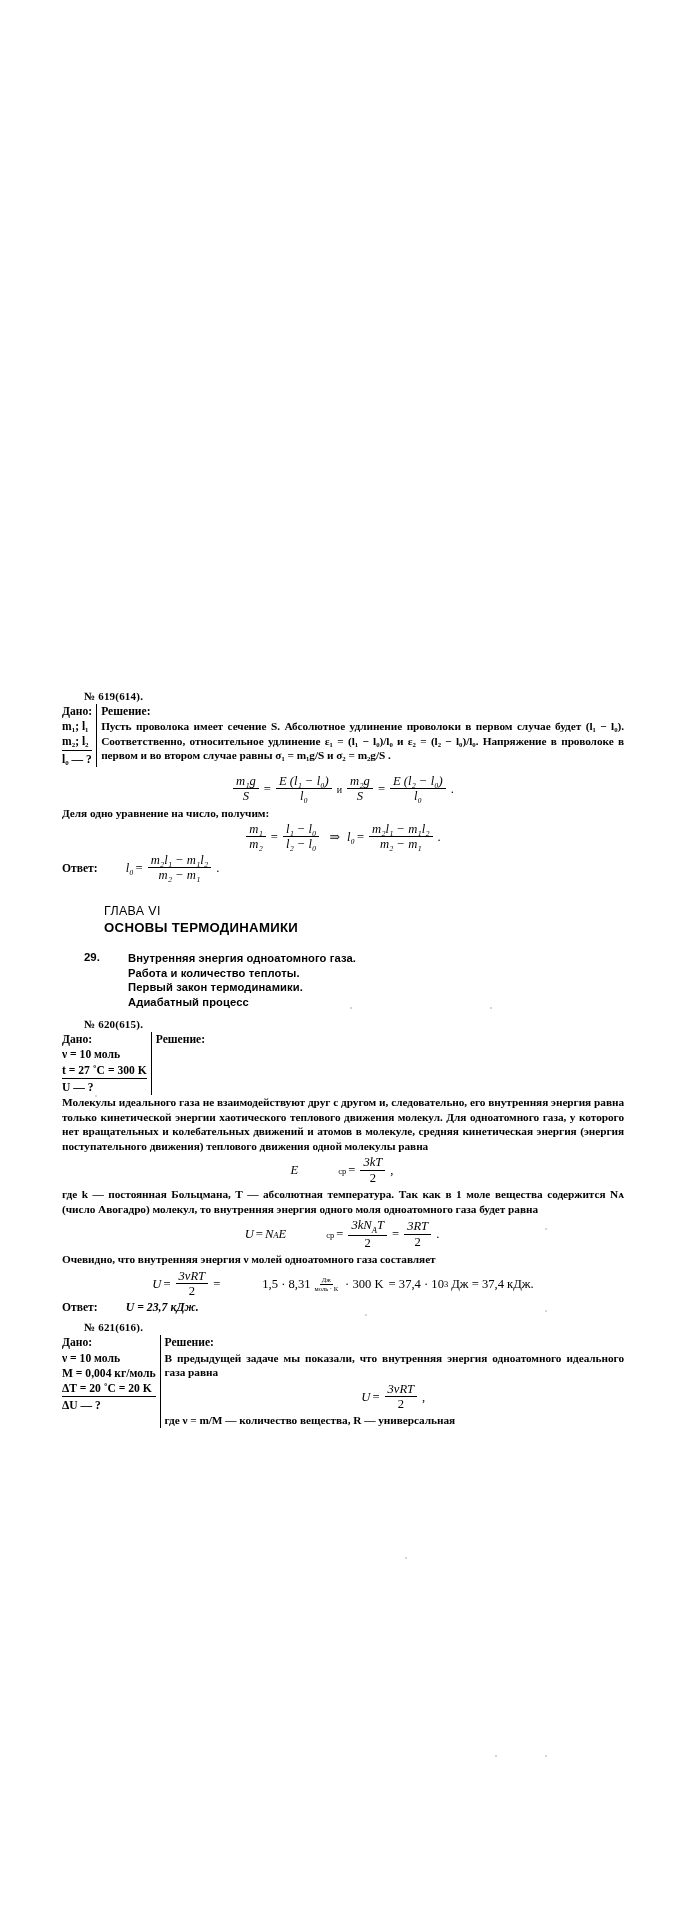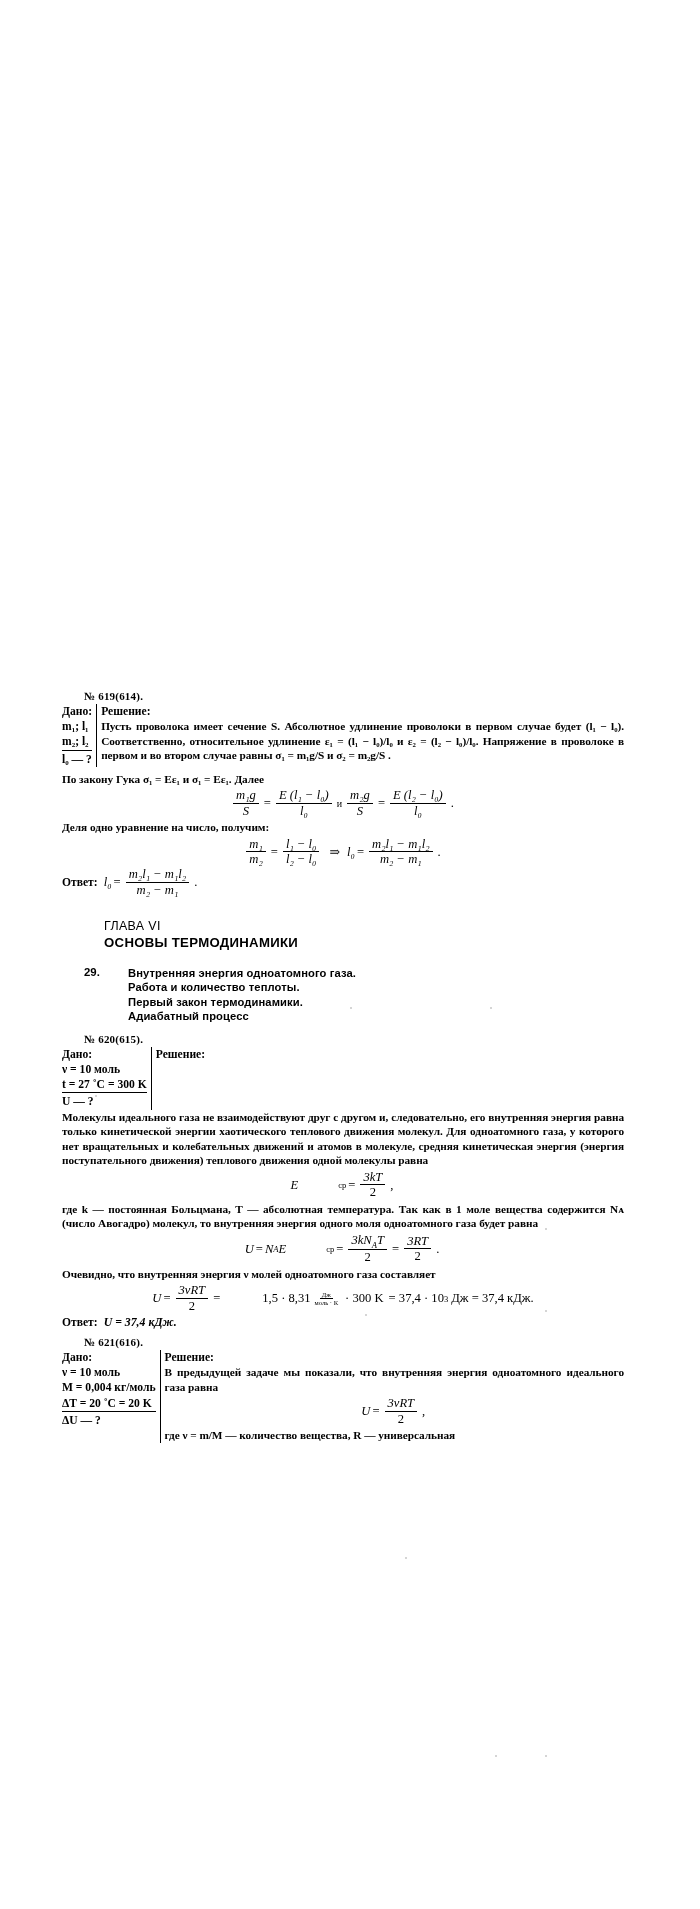--- a/index.html
+++ b/index.html
@@ -162,20 +162,21 @@
     line-height: 14.4px;
     letter-spacing: 0.1px;
   }
 
   .answer {
     font-size: 11.6px;
     font-weight: 700;
     display: flex;
     align-items: center;
     margin: 1px 0;
+    gap: 22px;
   }
   .answer .lbl { font-style: normal; margin-right: 6px; }
 
   .spacer-s { height: 5px; }
   .spacer-m { height: 9px; }
 
   
   .speck {
     position: absolute;
     background: #9a9a9a;
@@ -206,21 +207,20 @@
         </div>
         <div class="gs-divider"></div>
         <div class="gs-sol">
           <div class="given-line">Решение:</div>
           <div class="ptext">Пусть проволока имеет сечение S. Абсолютное удлинение проволоки в первом случае будет (l₁ − l₀). Соответственно, относительное удлинение ε₁ = (l₁ − l₀)/l₀ и ε₂ = (l₂ − l₀)/l₀. Напряжение в проволоке в первом и во втором случае равны σ₁ = m₁g/S и σ₂ = m₂g/S .</div>
         </div>
       </div>
 
       <div class="spacer-s"></div>
 
-      <div class="ptext loose">По закону Гука σ₁ = Eε₁ и σ₁ = Eε₁. Далее</div>
 
       <div class="mline">
         <span class="m">
           <span class="frac">
             <span class="num">m₁g</span>
             <span class="den">S</span>
           </span>
           <span class="op">=</span>
           <span class="frac">
             <span class="num">E (l₁ − l₀)</span>
@@ -369,21 +369,21 @@
           </span>
           <span class="up" style="padding-left:3px;">· 300 K</span>
           <span class="up" style="padding-left:5px;">= 37,4 · 10</span>
             <span class="sup">3</span>
           <span class="up" style="padding-left:3px;">Дж = 37,4 кДж.</span>
         </span>
       </div>
 
       <div class="answer">
         <span class="lbl">Ответ:</span>
-        <span style="font-style:italic; font-size:11.8px;">U = 37,4 кДж.</span>
+        <span style="font-style:italic; font-size:11.8px;">U = 23,7 кДж.</span>
       </div>
     </div>
 
     <div class="spacer-s"></div>
 
     <div>
 
       <div class="prob-num">№ 621(616).</div>
 
       <div class="gs">

